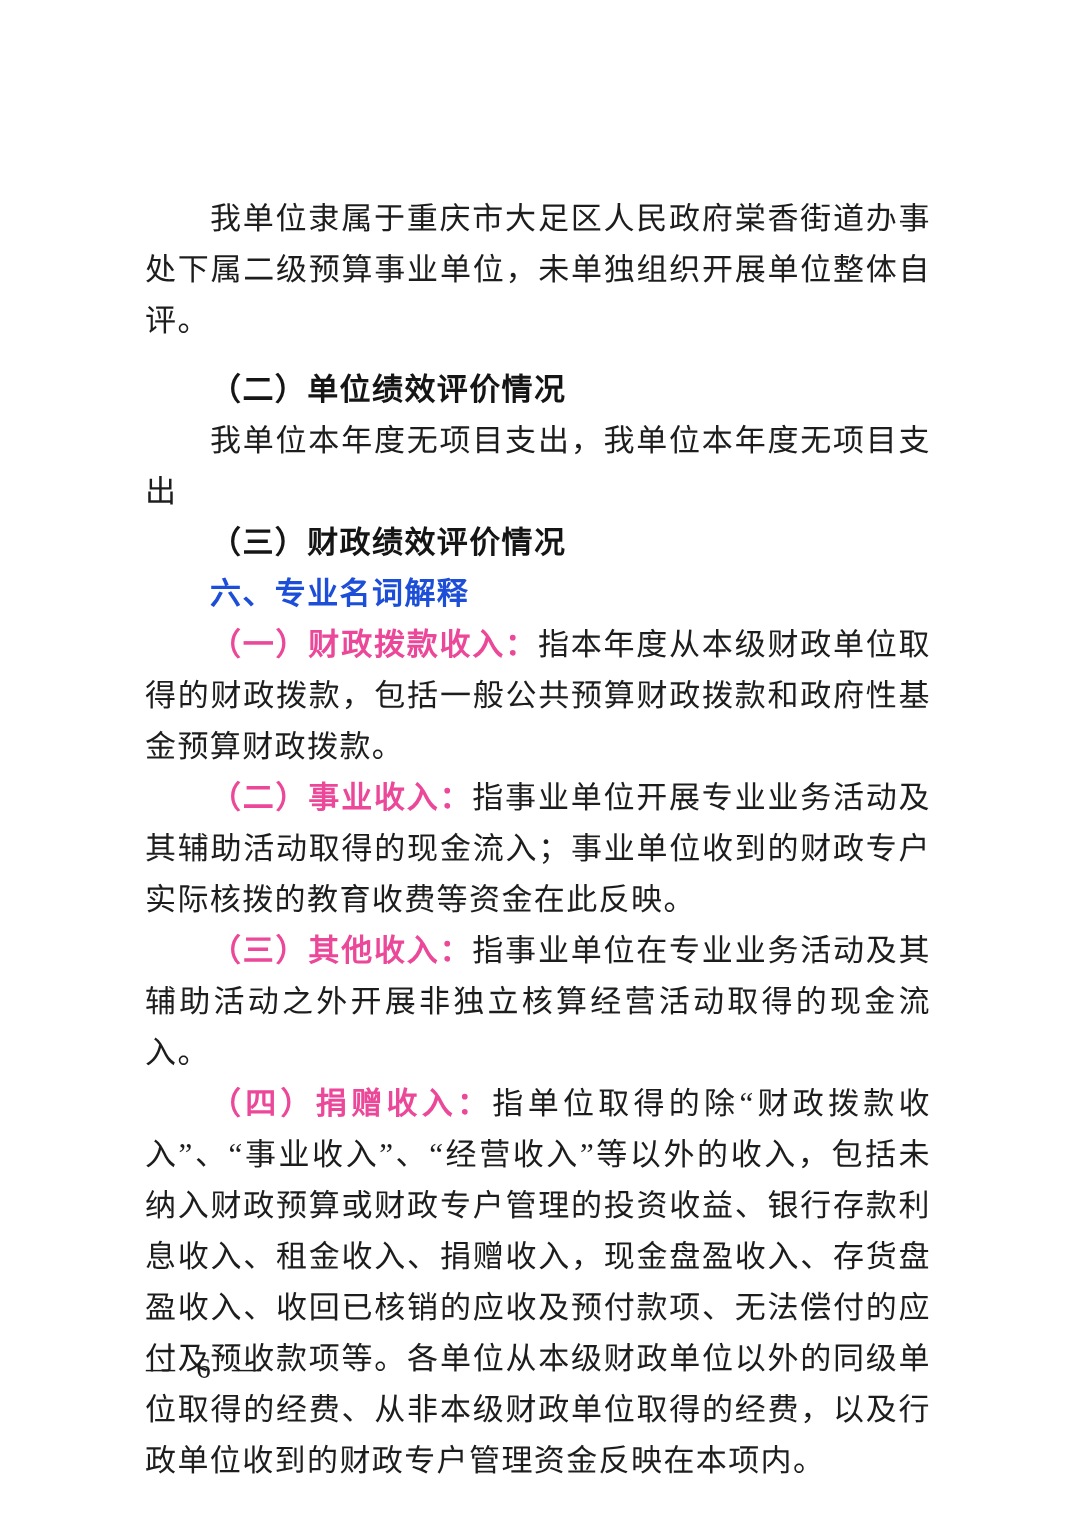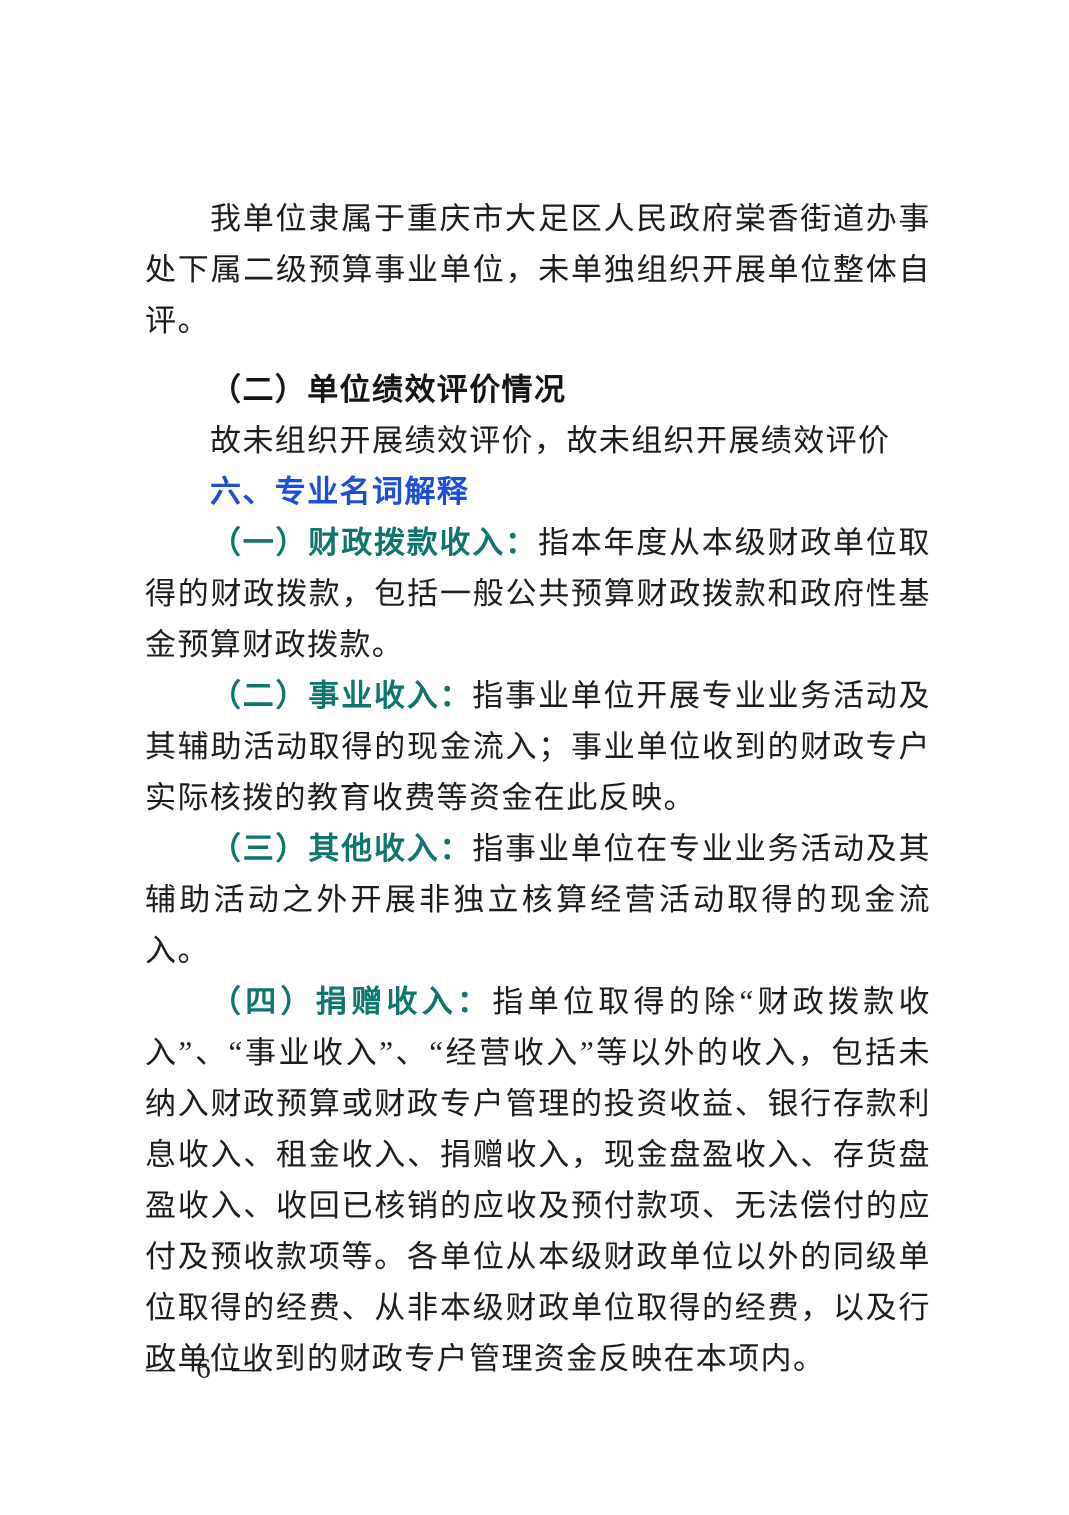--- a/index.html
+++ b/index.html
@@ -29,39 +29,40 @@
   .content p:nth-child(2) { margin-top: 18px; }
   .content p.subheading {
     font-weight: 700;
     color: #151515;
   }
   .content p.heading {
     font-weight: 700;
     font-family: "Liberation Sans", "DejaVu Sans", sans-serif;
     color: #1d4ed8;
   }
-  .content p.definition .term { font-weight: 700; color: #0f766e; }
+  .content p.definition .term { font-weight: 700; color: #ec4899; }
   .page-number {
     position: absolute;
     left: 146px;
     top: 1352px;
     font-size: 29px;
     letter-spacing: 7px;
     color: #1d1d1d;
     font-family: "Liberation Serif", "DejaVu Serif", serif;
   }
 </style>
 </head>
 <body>
 
 <div class="page" style="background: rgb(255, 255, 255); color: rgb(29, 29, 29);">
   <div class="content">
       <p class="body">我单位隶属于重庆市大足区人民政府棠香街道办事处下属二级预算事业单位，未单独组织开展单位整体自评。</p>
       <p class="subheading">（二）单位绩效评价情况</p>
-      <p class="body">故未组织开展绩效评价，故未组织开展绩效评价</p>
+      <p class="body">我单位本年度无项目支出，我单位本年度无项目支出</p>
+      <p class="subheading">（三）财政绩效评价情况</p>
       <p class="heading">六、专业名词解释</p>
       <p class="definition"><span class="term">（一）财政拨款收入：</span><span>指本年度从本级财政单位取得的财政拨款，包括一般公共预算财政拨款和政府性基金预算财政拨款。</span></p>
       <p class="definition"><span class="term">（二）事业收入：</span><span>指事业单位开展专业业务活动及其辅助活动取得的现金流入；事业单位收到的财政专户实际核拨的教育收费等资金在此反映。</span></p>
       <p class="definition"><span class="term">（三）其他收入：</span><span>指事业单位在专业业务活动及其辅助活动之外开展非独立核算经营活动取得的现金流入。</span></p>
       <p class="definition"><span class="term">（四）捐赠收入：</span><span>指单位取得的除“财政拨款收入”、“事业收入”、“经营收入”等以外的收入，包括未纳入财政预算或财政专户管理的投资收益、银行存款利息收入、租金收入、捐赠收入，现金盘盈收入、存货盘盈收入、收回已核销的应收及预付款项、无法偿付的应付及预收款项等。各单位从本级财政单位以外的同级单位取得的经费、从非本级财政单位取得的经费，以及行政单位收到的财政专户管理资金反映在本项内。</span></p>
     </div>
   <div class="page-number">— 6 —</div>
 </div>
 
 </body></html>

